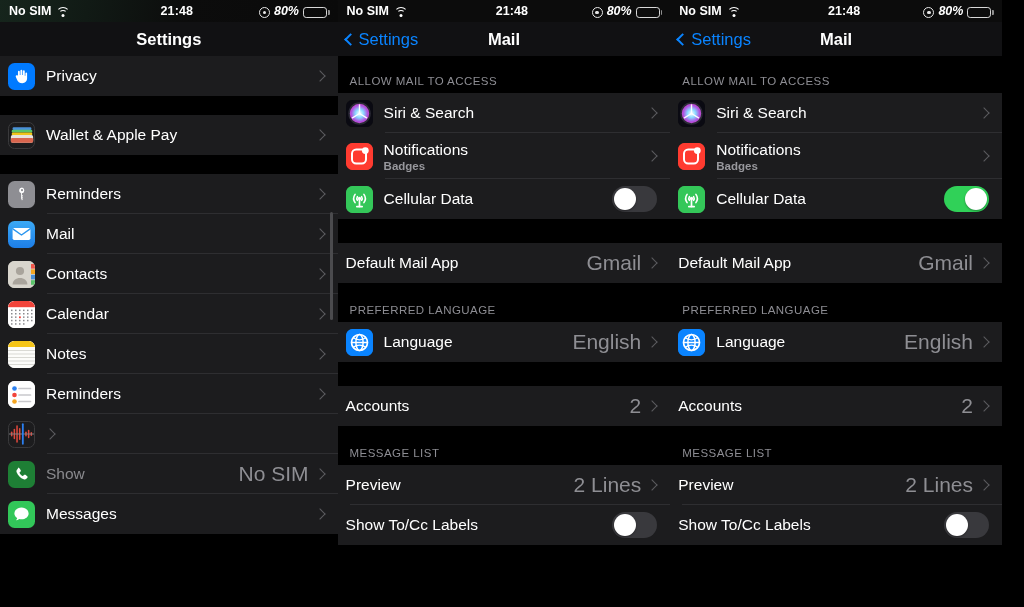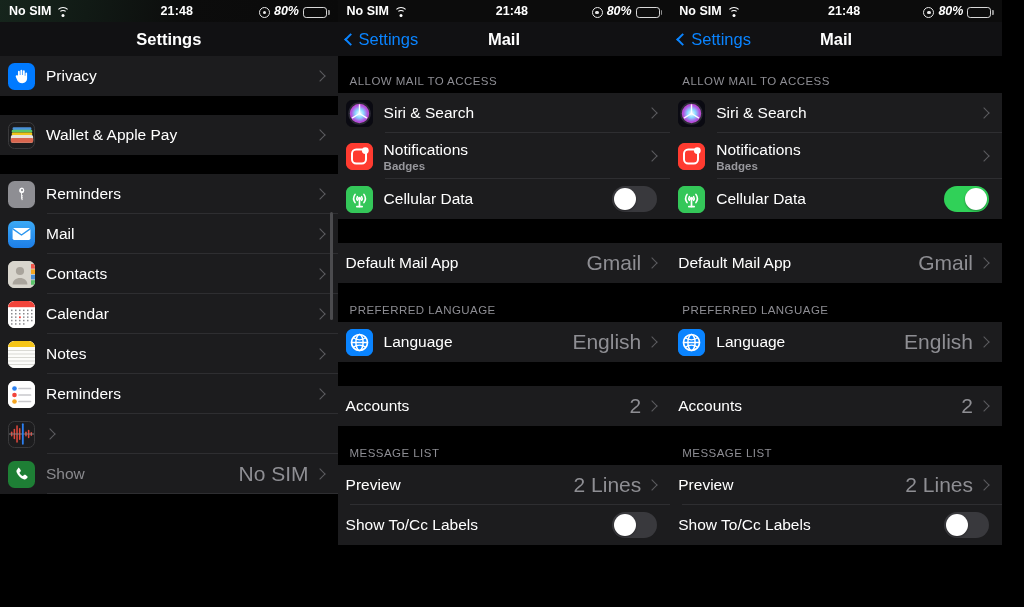--- a/index.html
+++ b/index.html
@@ -334,20 +334,31 @@
                 <path fill="#fff" d="M6.6 3.1c.7-.7 1.8-.6 2.4.2l1.8 2.4c.5.7.4 1.7-.3 2.3l-1 .8c-.3.3-.4.7-.2 1 .9 1.8 2.4 3.3 4.2 4.2.4.2.8.1 1-.2l.8-1c.6-.7 1.6-.8 2.3-.3l2.4 1.8c.8.6.9 1.7.2 2.4l-1.3 1.3c-1 1-2.5 1.3-3.8.8-4.6-1.8-8.2-5.4-10-10-.5-1.3-.2-2.8.8-3.8l1.3-1.3z"></path>
               </svg>
             </div>
             <div class="row-text">
               <div class="row-label dim">Show</div>
             </div>
             <div class="row-value">No SIM</div>
             <div class="chev"></div>
             <div class="sep"></div>
           </div>
+          <div class="row icon-row">
+            <div class="row-ico ico-messages">
+              <svg width="19" height="19" viewBox="0 0 24 24">
+                <path fill="#fff" d="M12 3.2c5 0 9 3.3 9 7.4s-4 7.4-9 7.4c-1 0-2-.1-2.9-.4-1.1.9-2.6 1.6-4.2 1.8.9-.9 1.5-1.9 1.7-3-2.2-1.4-3.6-3.5-3.6-5.8 0-4.1 4-7.4 9-7.4z"></path>
+              </svg>
+            </div>
+            <div class="row-text">
+              <div class="row-label">Messages</div>
+            </div>
+            <div class="chev"></div>
+          </div>
         </div>
       </div>
     <div class="scroll-ind" style="top:212px;height:108px;"></div>
   </div>
 
   <div class="panel panel-mid">
     <div class="statusbar">
       <div class="sb-left">
         <span>No SIM</span>
         <span class="wifi-glyph">

